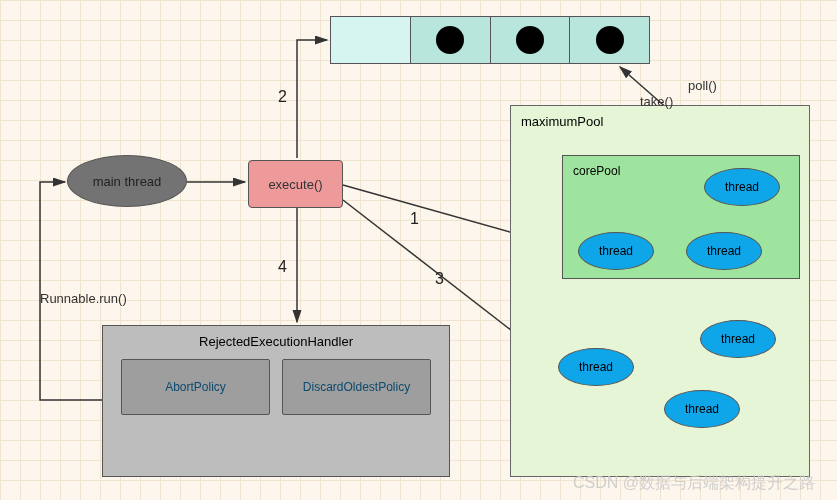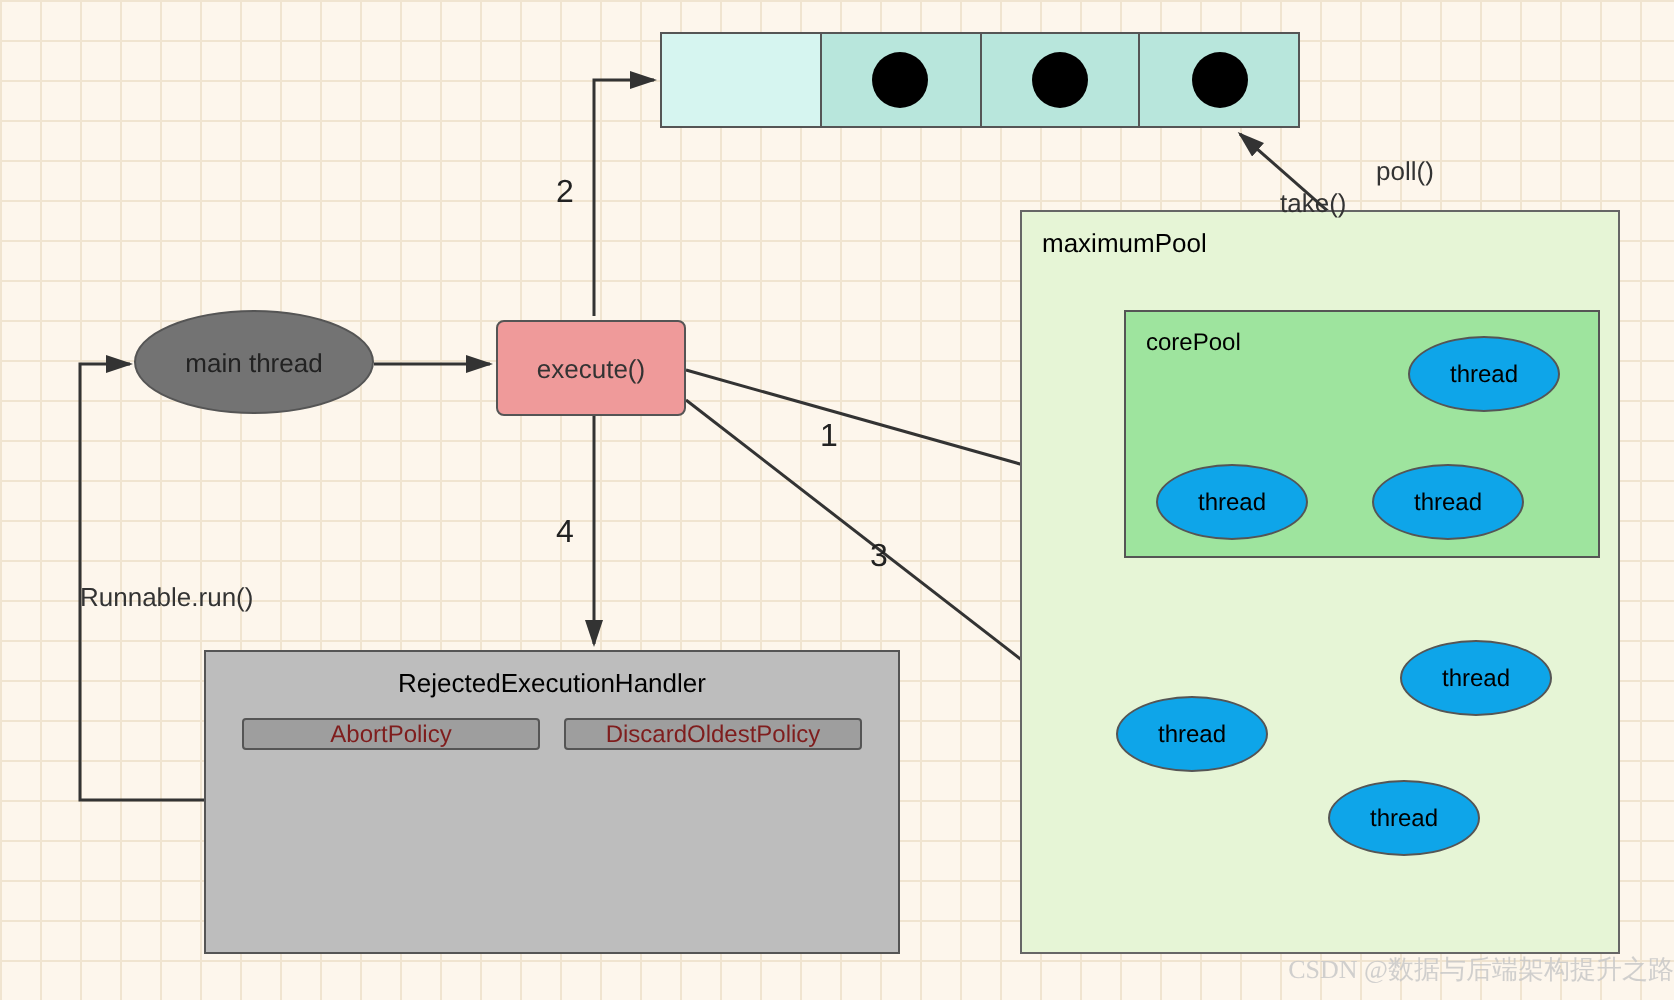--- a/index.html
+++ b/index.html
@@ -108,23 +108,23 @@
   .policy-grid {
     display: grid;
     grid-template-columns: 1fr 1fr;
     gap: 12px;
     padding: 10px 18px;
   }
   .policy {
     background: #9e9e9e;
     border: 1px solid #555;
     border-radius: 2px;
-    padding: 0 4px;
+    padding: 20px 4px;
     font-size: 12px;
-    color: #7f1d1d;
+    color: #0c4a6e;
   }
   .label {
     position: absolute;
     font-size: 13px;
     color: #333;
     background: transparent;
   }
   .arrow-num {
     position: absolute;
     font-size: 16px;
@@ -132,25 +132,24 @@
   }
   svg.arrows {
     position: absolute;
     inset: 0;
     width: 837px;
     height: 500px;
     pointer-events: none;
   }
   .watermark {
     position: absolute;
-    right: 0;
+    right: 22px;
     bottom: 6px;
-    font-size: 13px;
+    font-size: 16px;
     color: rgba(200,200,200,0.85);
-    font-family: Liberation Serif, serif;
   }
 </style>
 </head>
 <body>
 
 <div class="grid"></div>
 
 <svg class="arrows">
   <defs>
     <marker id="arr" markerWidth="10" markerHeight="10" refX="8" refY="3" orient="auto">

